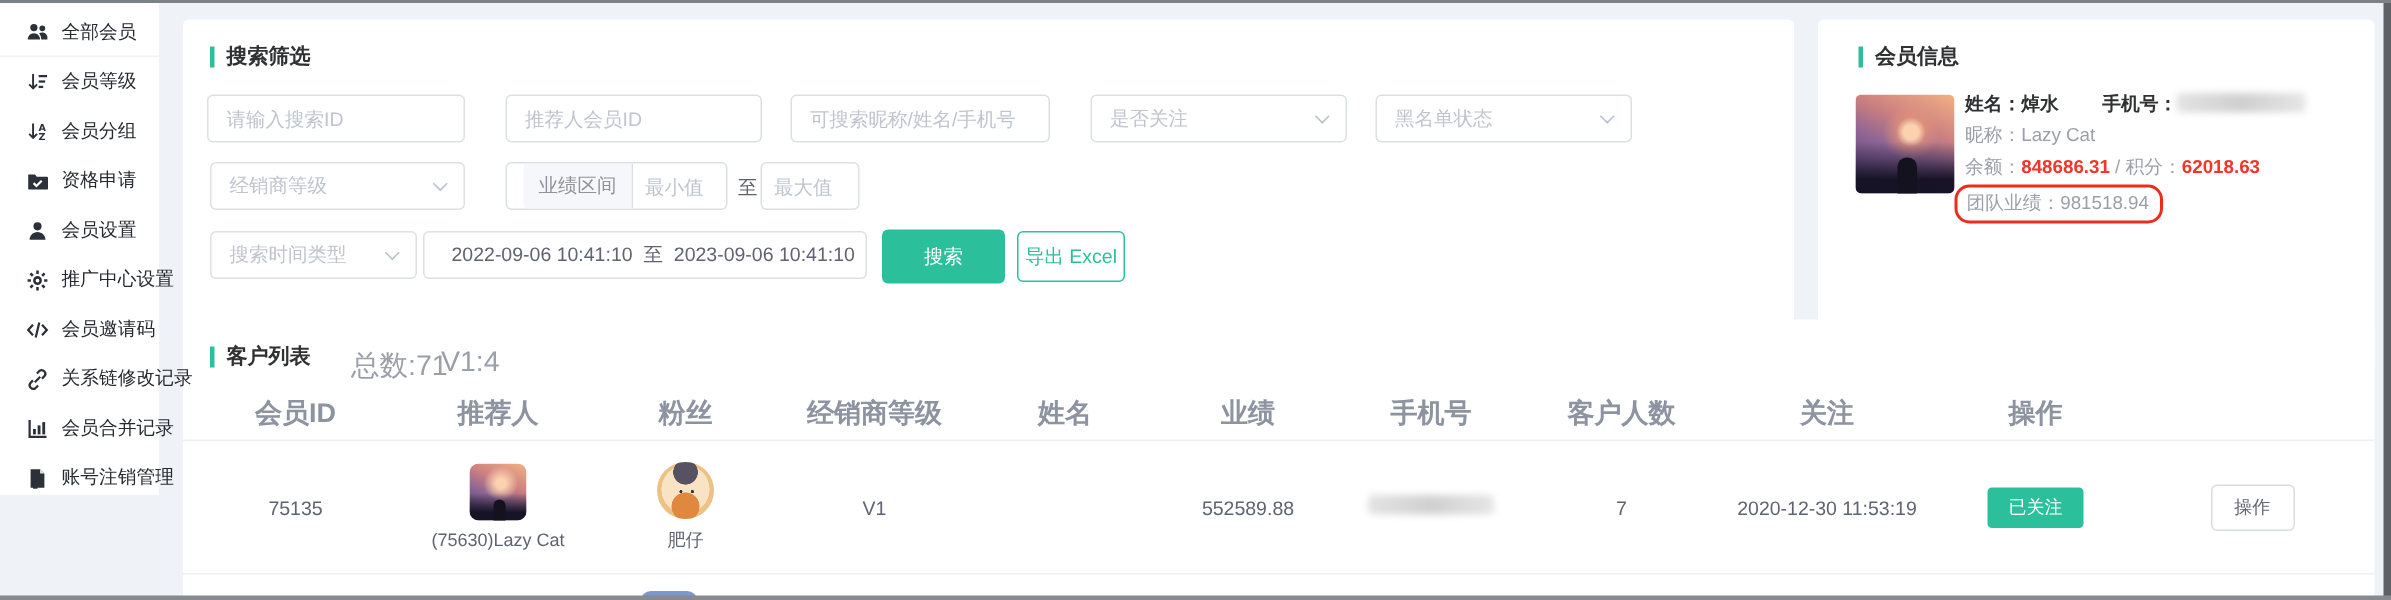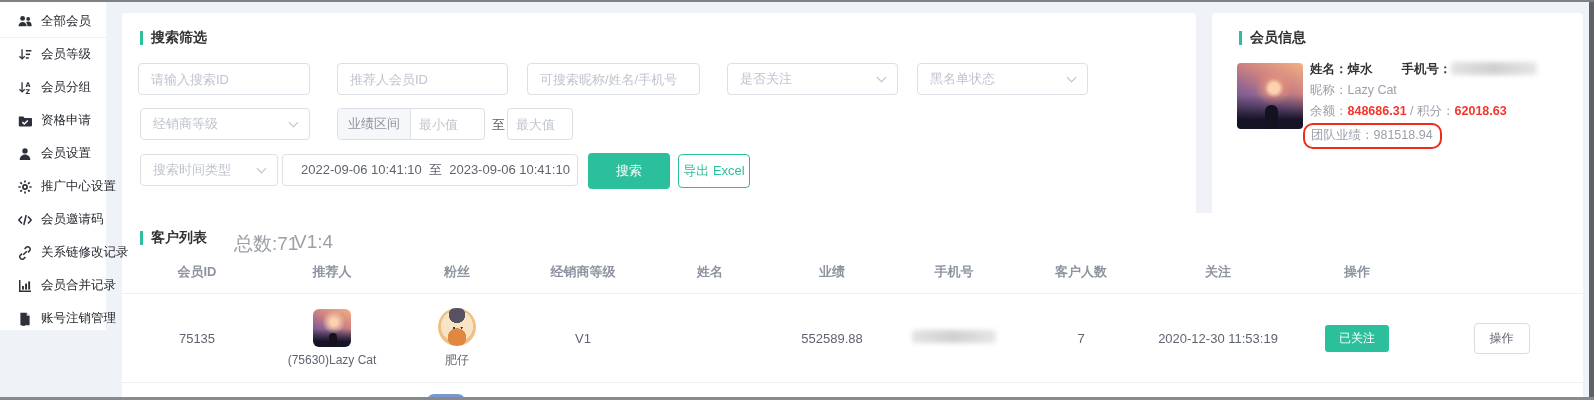--- a/index.html
+++ b/index.html
@@ -62,21 +62,21 @@
   .m-red { color:#f5352a; font-weight:bold; }
   .m-blur { display:inline-block; width:86px; height:13px; border-radius:3px; vertical-align:-2px;
             background:linear-gradient(90deg,#e3e3e3,#cfcfcf,#e6e6e6); filter:blur(2.5px); }
   .m-team-wrap { margin-top:1px; }
   .m-annot { display:inline-block; border:2.5px solid #ee2b1d; border-radius:10px; padding:0 7px 1px 6px; margin-left:-7px; }
 
   
   .counts { position:absolute; top:18px; font-size:19px; color:#9b9fa8; }
   .tgrid { display:grid; grid-template-columns:150px 120px 130px 122px 132px 112px 132px 122px 152px 126px 1fr; }
   .thead { position:absolute; left:0; top:44px; width:100%; }
-  .thead .hc { text-align:center; font-size:13px; color:#8d93a0; font-weight:bold; padding:6px 0; }
+  .thead .hc { text-align:center; font-size:18px; color:#8d93a0; font-weight:bold; padding:6px 0; }
   .trow { position:absolute; left:0; top:80px; width:100%; height:90px; border-top:1px solid #eef0f5; border-bottom:1px solid #eef0f5; align-items:center; }
   .trow .tc { text-align:center; font-size:13px; color:#5f6470; }
   .cell-avatar { display:flex; flex-direction:column; align-items:center; gap:6px; }
   .cell-avatar .cap { font-size:12px; color:#5f6470; }
   .av-sq { width:38px; height:38px; border-radius:6px;
     background:
       linear-gradient(to top, rgba(18,16,34,.95) 14%, rgba(0,0,0,0) 48%),
       radial-gradient(circle at 55% 35%, rgba(255,214,178,.95) 0 10%, rgba(0,0,0,0) 36%),
       linear-gradient(205deg, #f2b184 0%, #cd8180 35%, #8b6394 60%, #463c60 100%); position:relative; }
   .av-sq::after { content:""; position:absolute; left:16px; bottom:0; width:8px; height:14px; background:#14121e; border-radius:4px 4px 0 0; }
@@ -223,21 +223,21 @@
   </div>
   <div class="fbox sel" style="left:795px; top:50px; width:171px;">
     <span class="ph">黑名单状态</span>
     <span class="chev"></span>
   </div>
 
   <div class="fbox sel" style="left:18px; top:95px; width:170px;">
     <span class="ph">经销商等级</span>
     <span class="chev"></span>
   </div>
-  <div class="fbox" style="left:215px; top:95px; width:148px;">
+  <div class="fbox" style="left:215px; top:95px; width:148px;padding-left:11px;">
     <span class="range-label">业绩区间</span>
     <input style="padding: 0px 8px;" placeholder="最小值">
   </div>
   <span class="to-label" style="left:370px; top:103px;">至</span>
   <div class="fbox" style="left:385px; top:95px; width:66px;">
     <input style="padding: 0px 8px;" placeholder="最大值">
   </div>
 
   <div class="fbox sel" style="left:18px; top:141px; width:138px;">
     <span class="ph">搜索时间类型</span>

